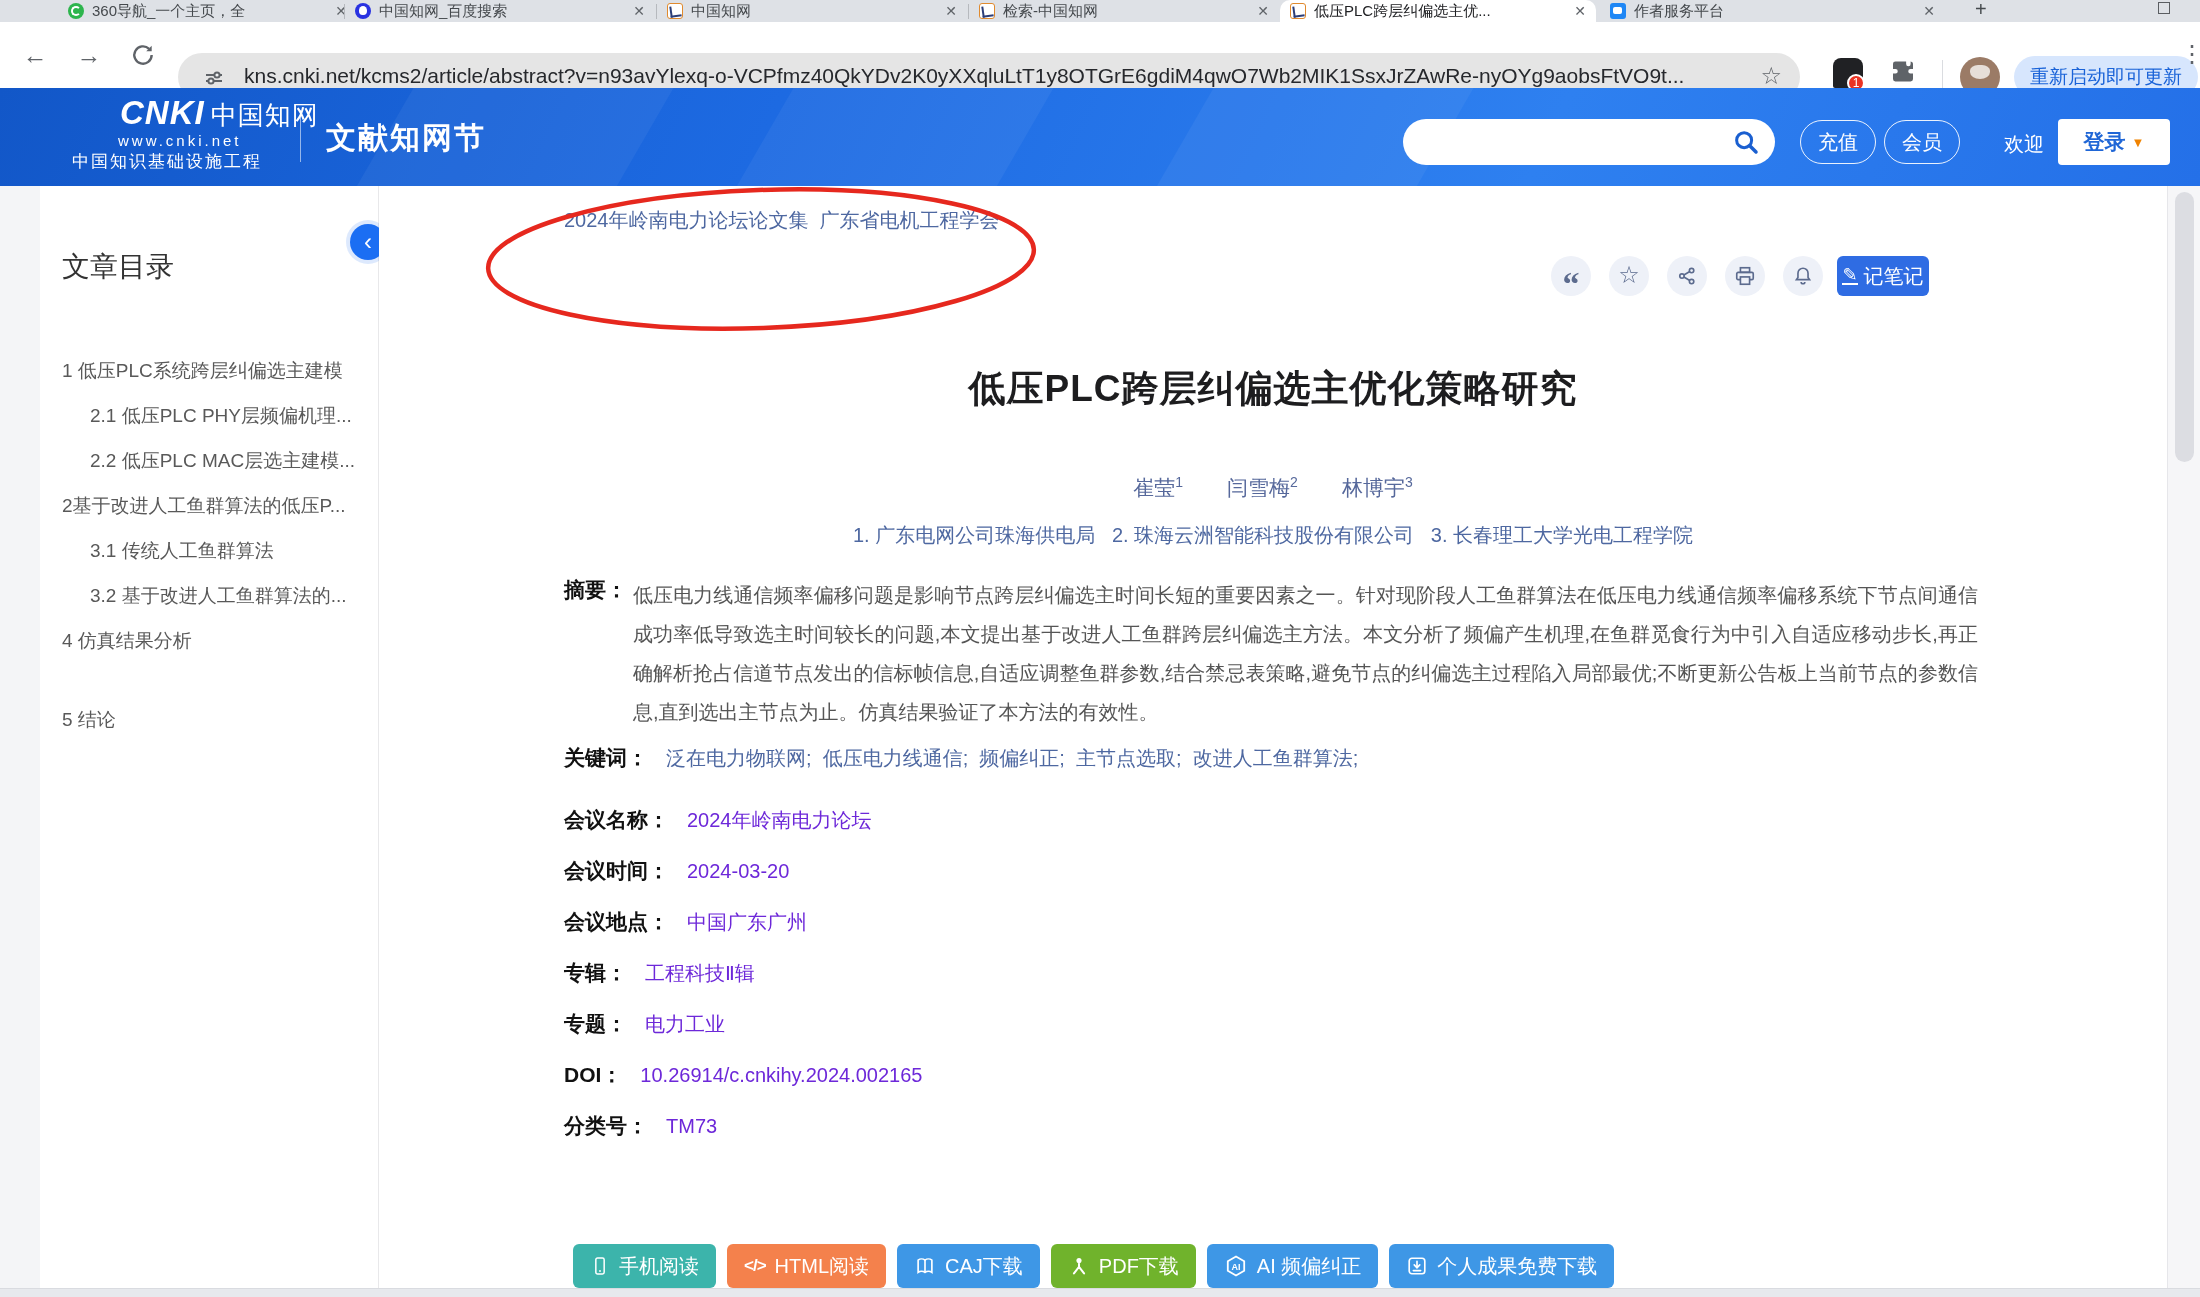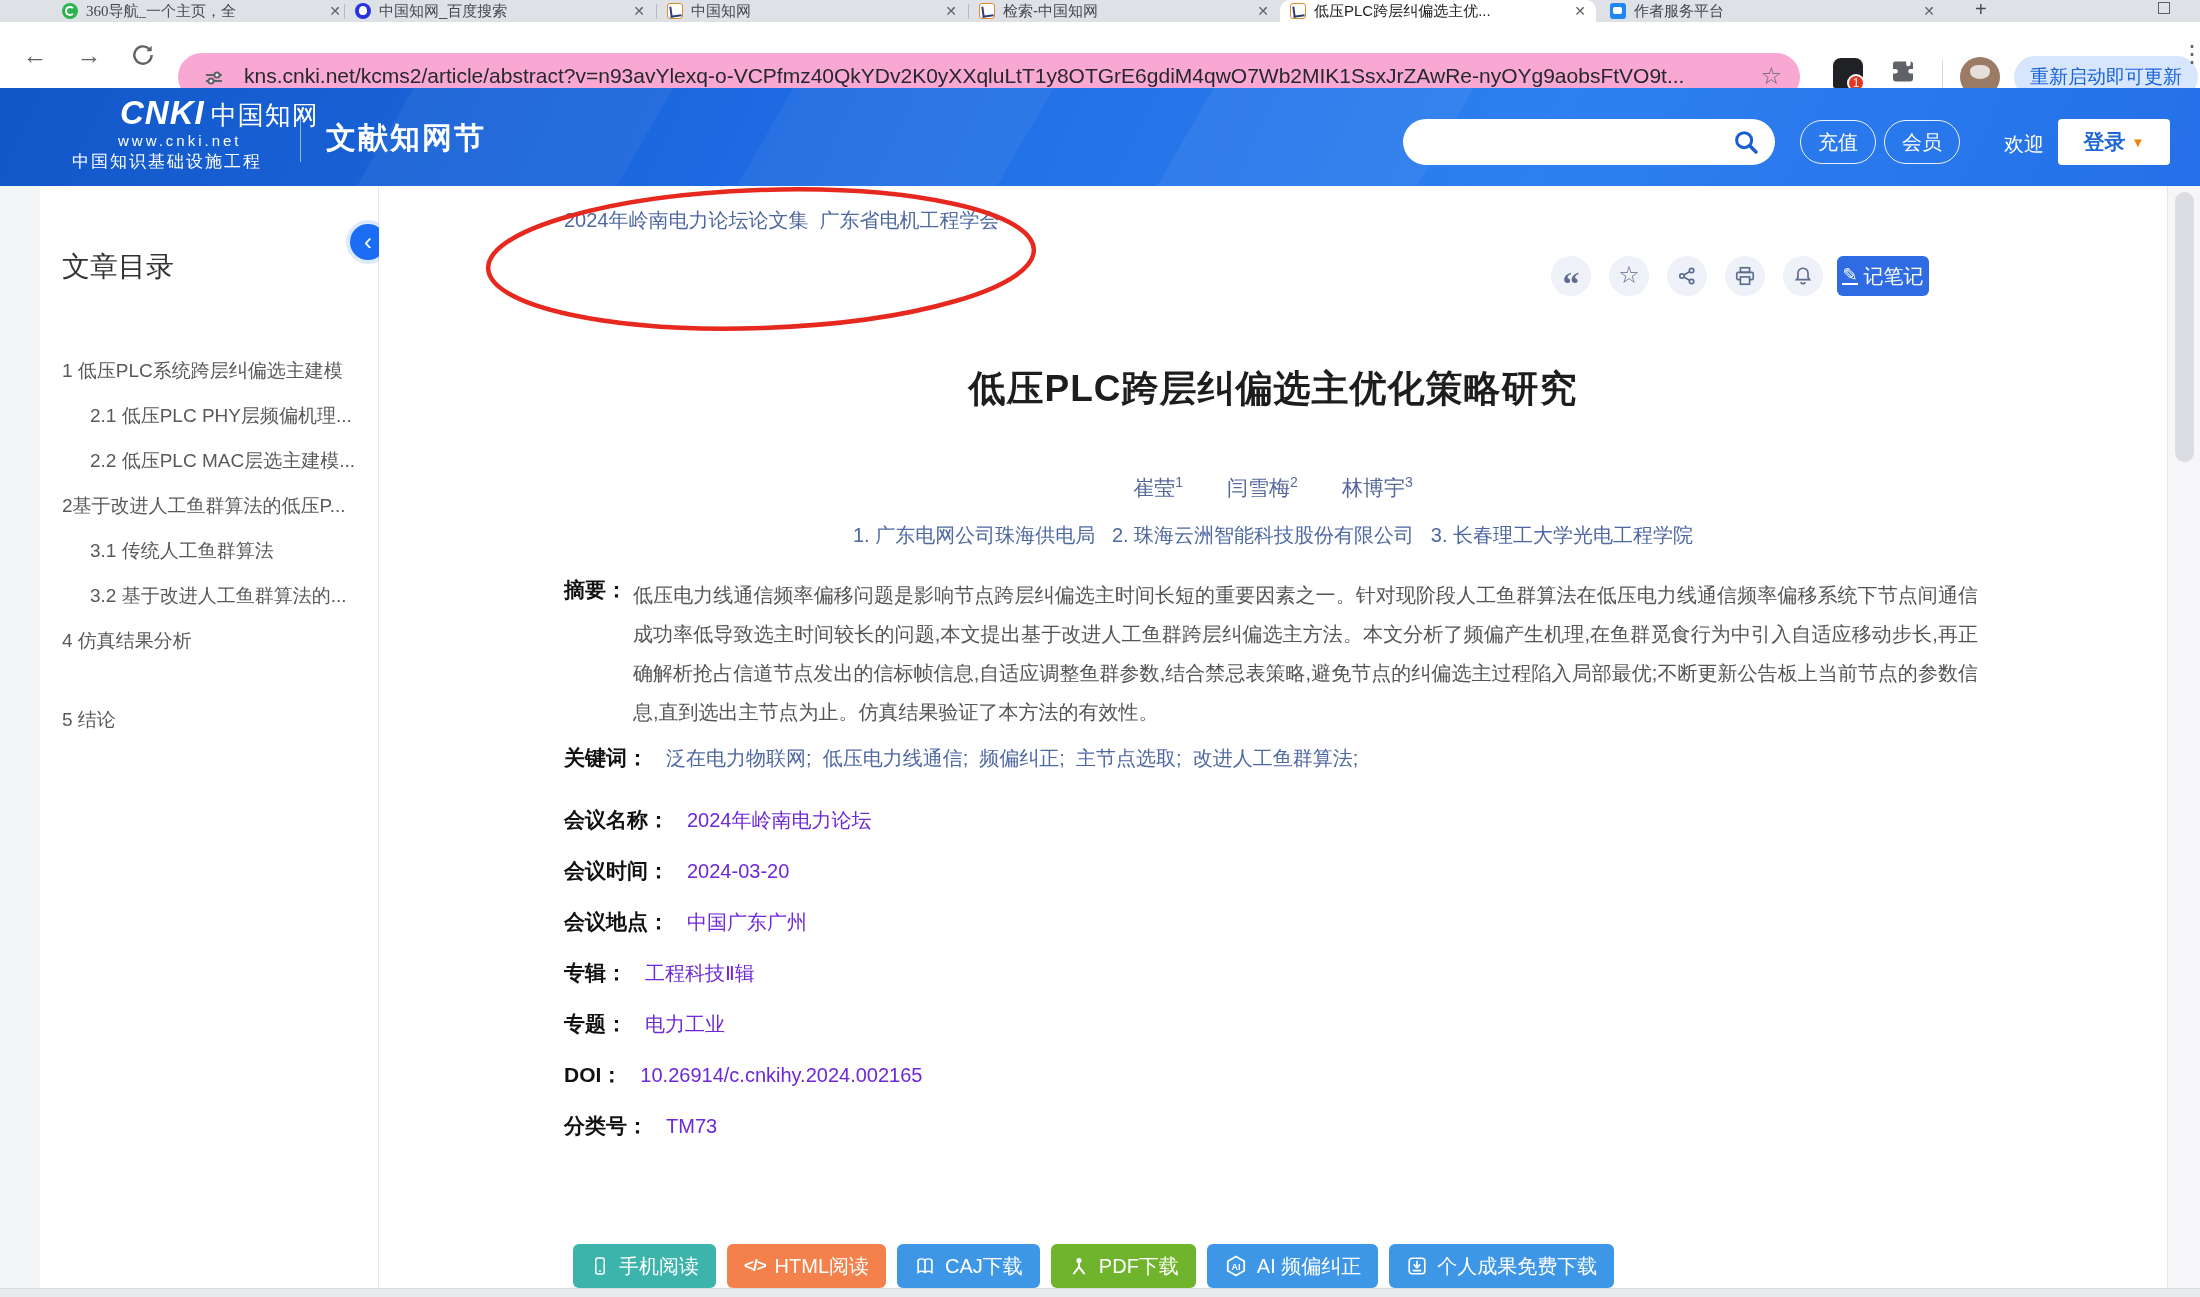--- a/index.html
+++ b/index.html
@@ -23,21 +23,21 @@
   .fav-cnki{background:#fff;border:1px solid #e08a2e;box-sizing:border-box;}
   .fav-cnki:after{content:"";position:absolute;left:2px;top:2px;width:9px;height:9px;border-left:2px solid #2c3e78;border-bottom:2px solid #2c3e78;transform:rotate(-8deg);}
   .fav-app{background:#1f87f5;}
   .fav-app:after{content:"";position:absolute;left:3px;top:4px;width:9px;height:7px;background:#fff;border-radius:2px;}
   #newtab{position:absolute;top:-2px;font-size:20px;color:#45494d;}
   #winglyph{position:absolute;top:2px;width:12px;height:12px;border:1.5px solid #5a5d61;box-sizing:border-box;}
 
   #toolbar{position:absolute;left:0;top:22px;width:2200px;height:66px;background:#fff;}
   .navbtn{position:absolute;top:14px;width:38px;height:38px;display:flex;align-items:center;justify-content:center;
           font-size:25px;color:#5f6368;border-radius:50%;}
-  #urlpill{position:absolute;left:178px;top:31px;width:1622px;height:48px;background:#f9a8d4;border-radius:24px;}
+  #urlpill{position:absolute;left:178px;top:31px;width:1622px;height:48px;background:#e5e5e5;border-radius:24px;}
   #urltext{position:absolute;left:66px;top:11px;width:1480px;font-size:21px;color:#26282c;white-space:nowrap;overflow:hidden;}
   #urlstar{position:absolute;right:18px;top:9px;font-size:24px;color:#5f6368;}
   #tuneicon{position:absolute;left:24px;top:13px;}
   #extblack{position:absolute;left:1833px;top:36px;width:30px;height:30px;background:#202124;border-radius:8px 8px 8px 2px;}
   #extbadge{position:absolute;left:14px;top:16px;min-width:18px;height:18px;border-radius:50%;background:#ea3323;
             color:#fff;font-size:12px;display:flex;align-items:center;justify-content:center;border:2px solid #fff;box-sizing:border-box;}
   #puzzle{position:absolute;left:1888px;top:35px;}
   #tooldiv{position:absolute;left:1942px;top:38px;width:1px;height:34px;background:#dadce0;}
   #avatar{position:absolute;left:1960px;top:35px;width:40px;height:40px;border-radius:50%;background:#9b7b66;}
   #avatar:after{content:"";position:absolute;left:10px;top:8px;width:20px;height:14px;background:rgba(255,255,255,.75);border-radius:40% 40% 50% 50%;}
@@ -109,21 +109,21 @@
   #footerstrip{position:absolute;left:0;top:1288px;width:2200px;height:9px;background:#e7e9ed;border-top:1px solid #d9dbe0;z-index:30;}
   #redellipse{position:absolute;left:0;top:0;width:2200px;height:1297px;pointer-events:none;z-index:40;}
   svg{display:block;}
 </style>
 </head>
 <body>
 
 <div id="stage">
 
   <div id="tabstrip">
-    <div class="tab" style="left:52px;width:299px;font-family:Liberation Serif, serif;">
+    <div class="tab" style="left:58px;width:299px;">
       <span class="fav fav-360"></span>
       <span class="tlabel">360导航_一个主页，全</span>
       <span class="tclose">✕</span>
     </div>
     <div class="tabdiv" style="left:344px;"></div>
     <div class="tab" style="left:345px;width:310px;">
       <span class="fav fav-baidu"></span>
       <span class="tlabel">中国知网_百度搜索</span>
       <span class="tclose">✕</span>
     </div>

